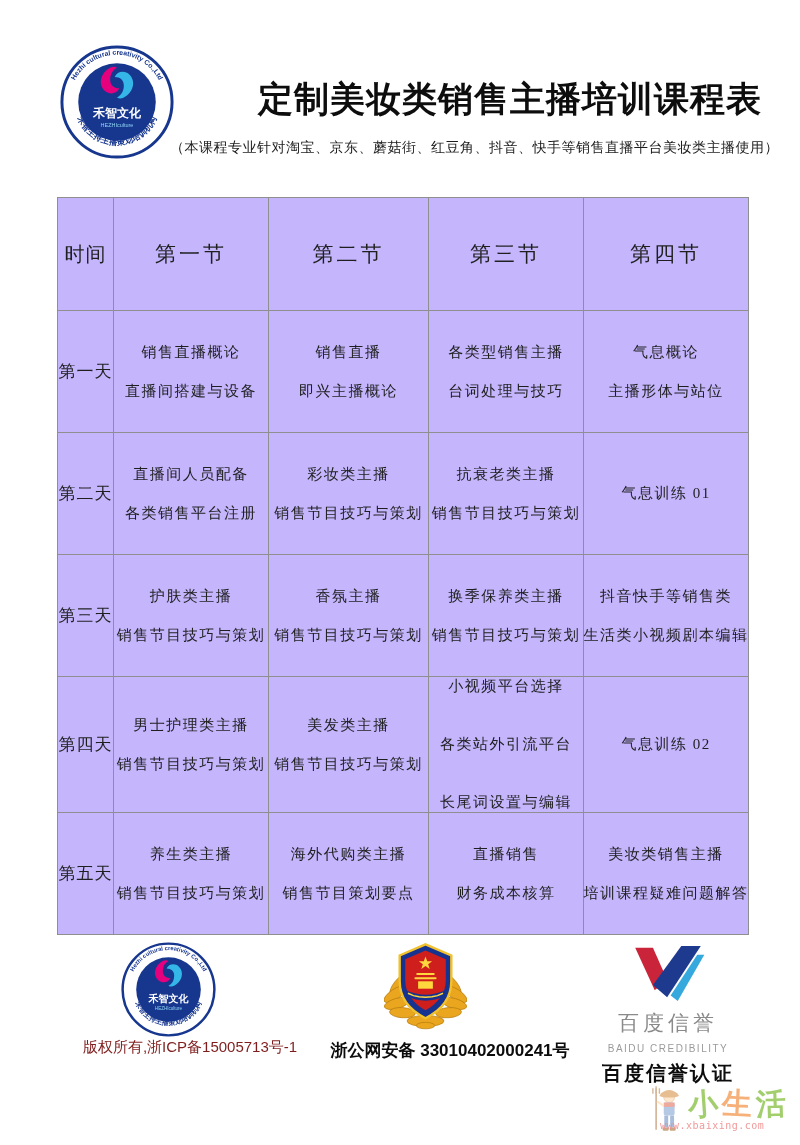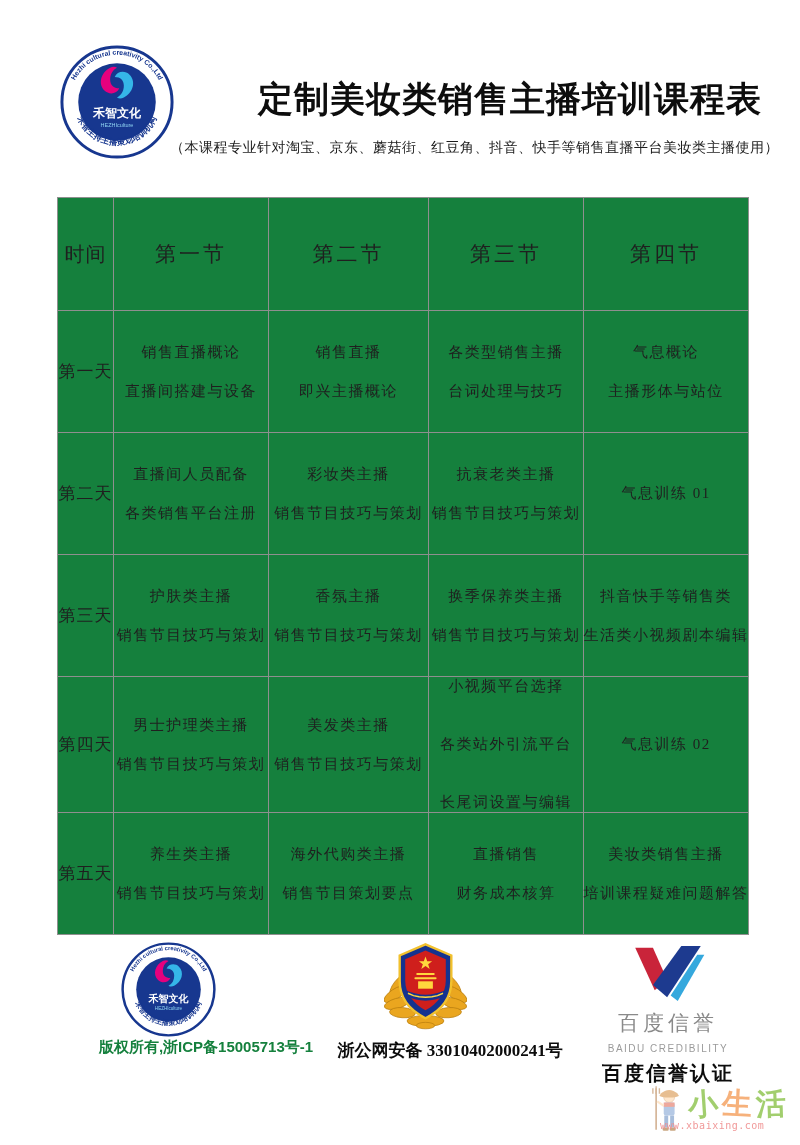--- a/index.html
+++ b/index.html
@@ -12,38 +12,38 @@
   .page-title{margin:0;font-family:"Liberation Serif","DejaVu Serif",serif;
               font-size:35px;font-weight:bold;color:#0d0d0d;letter-spacing:1px;white-space:nowrap;}
   .page-subtitle{margin:16px 0 0 0;font-family:"Liberation Serif","DejaVu Serif",serif;
               font-size:14px;color:#1c1c1c;letter-spacing:0.5px;white-space:nowrap;}
 
   
   table.course{position:absolute;left:57px;top:197px;width:691px;height:723px;
                border-collapse:collapse;table-layout:fixed;
                font-family:"Liberation Serif","DejaVu Serif",serif;color:#1f1f1f;}
   table.course td,table.course th{border:1px solid #8f8f8f;padding:0;vertical-align:middle;
-               text-align:center;font-weight:normal;background:#15803d;}
+               text-align:center;font-weight:normal;background:#c4b5fd;}
   tr.head-row{height:113px;}
   tr.body-row{height:122px;}
   th.h-time{font-size:20px;letter-spacing:1px;}
   th.h-sec{font-size:21px;letter-spacing:3px;}
   td.day{font-size:17px;letter-spacing:1px;}
   .lines{display:flex;flex-direction:column;align-items:center;justify-content:center;
          gap:20px;height:100%;font-size:15px;letter-spacing:1.5px;}
   .lines.tight{gap:39px;}
   .cell-line{white-space:nowrap;}
 
   
   .footer-logo{position:absolute;left:121px;top:942px;width:95px;height:95px;}
-  .copyright{position:absolute;left:56px;top:1038px;width:300px;text-align:center;
-             font-size:15px;font-weight:700;color:#15803d;}
+  .copyright{position:absolute;left:40px;top:1038px;width:300px;text-align:center;
+             font-size:15px;font-weight:400;color:#7f1d1d;}
   .police-badge{position:absolute;left:384px;top:936px;width:83px;height:98px;}
   .police-record{position:absolute;left:310px;top:1039px;width:280px;text-align:center;
-             font-size:17px;font-weight:700;color:#0c0c0c;font-family:Liberation Serif, serif;}
+             font-size:17px;font-weight:700;color:#0c0c0c;}
   .baidu-block{position:absolute;left:588px;top:946px;width:160px;text-align:center;}
   .baidu-logo{width:86px;height:62px;display:block;margin:0 auto;}
   .baidu-cn{font-size:21px;color:#8a8a8a;letter-spacing:4px;margin-top:1px;}
   .baidu-en{font-size:10px;color:#9b9b9b;letter-spacing:1.5px;margin-top:6px;}
   .baidu-cert{font-size:20px;font-weight:700;color:#0c0c0c;letter-spacing:2px;margin-top:6px;}
 
   
   .watermark{position:absolute;left:646px;top:1082px;width:150px;height:58px;}
   .wm-cartoon{position:absolute;left:4px;top:2px;width:34px;height:50px;opacity:0.75;}
   .wm-text{position:absolute;left:42px;top:2px;width:106px;font-weight:bold;font-size:30px;

